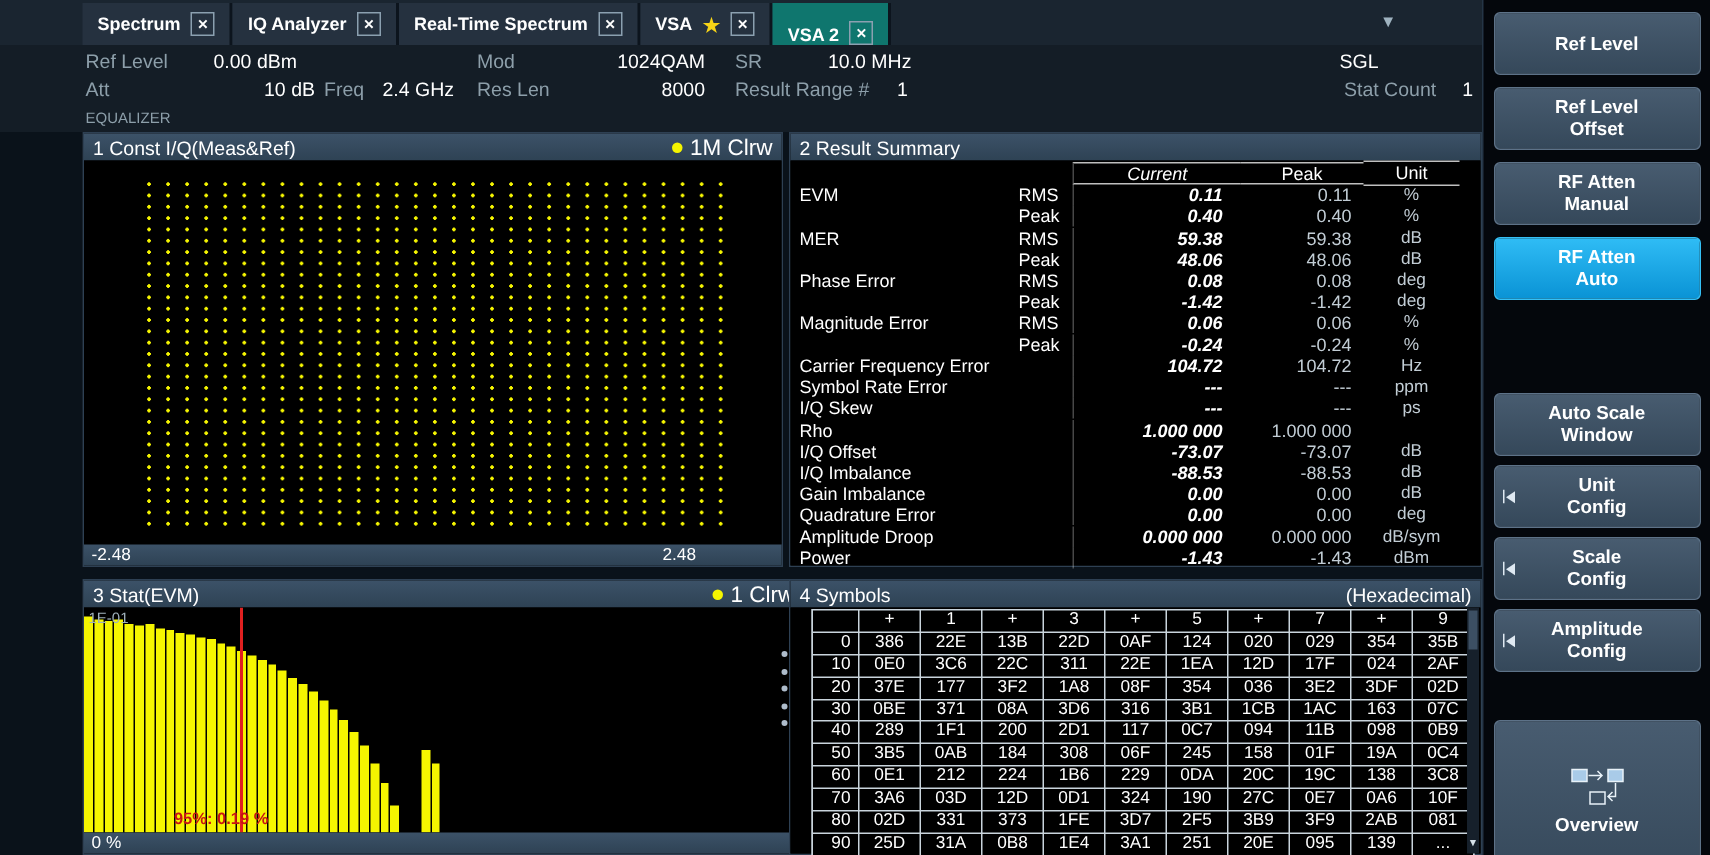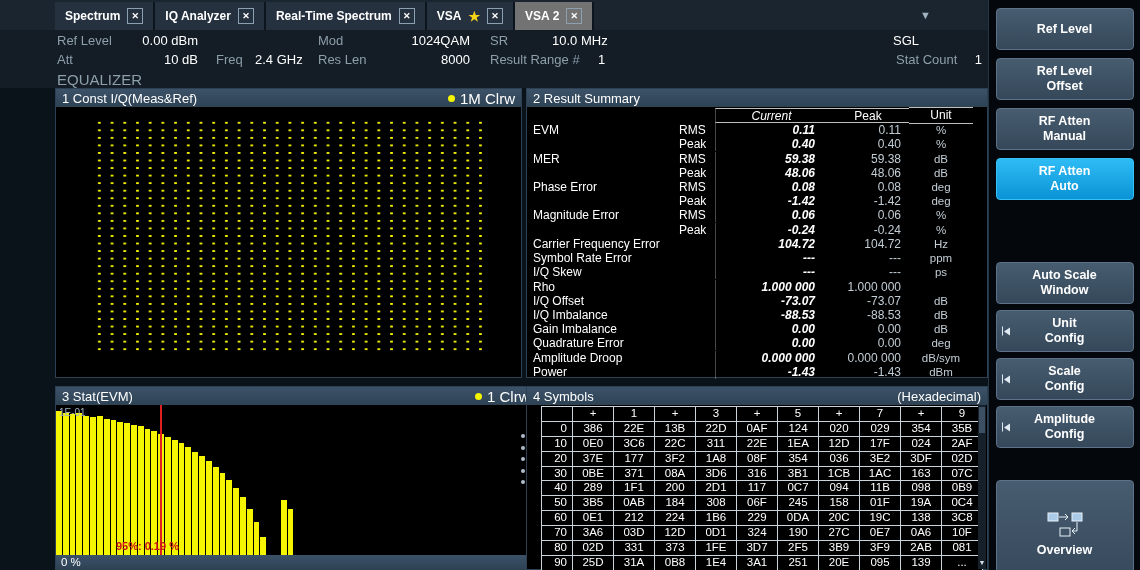--- a/index.html
+++ b/index.html
@@ -4,36 +4,36 @@
 <style>
   html,body{margin:0;padding:0;background:#000;}
   #app{position:relative;width:1140px;height:570px;background:#0a121a;overflow:hidden;
        font-family:"Liberation Sans",sans-serif;color:#fff;-webkit-user-select:none;}
 
   
   .tabbar{position:absolute;left:0;top:0;width:988px;height:30px;background:#1a2530;}
   #tabs{position:absolute;left:55px;bottom:0;display:flex;}
   .tab{height:28px;display:flex;align-items:center;gap:7px;padding:0 10px;background:#25313f;
        border-right:2px solid #0c141d;font-size:12px;font-weight:bold;color:#fff;cursor:default;}
-  .tab.active{background:#737373;}
+  .tab.active{background:#0f766e;align-items:flex-end;}
   .closebox{width:14px;height:14px;border:1px solid #8ba0b0;display:flex;align-items:center;
             justify-content:center;font-size:9px;line-height:9px;color:#fff;}
   .star{color:#f7d417;font-size:13px;line-height:13px;}
   .mv-icon{display:inline-grid;grid-template-columns:5px 5px;grid-auto-rows:5px;gap:1px;}
   .mv-cell{background:#e6eef5;}
   .mv-cell.b{background:#56a9e2;}
   .tab-overflow{position:absolute;left:920px;top:9px;color:#9fb3c0;font-size:11px;cursor:default;}
 
   
   .settings{position:absolute;left:0;top:30px;width:988px;height:58px;background:#141d26;}
   .s{position:absolute;font-size:13px;line-height:16px;white-space:nowrap;}
   .lbl{color:#8d9faa;}
   .val{color:#fff;}
   .box-r{text-align:right;display:inline-block;}
-  .sm{font-size:15px;}
+  .sm{font-size:10px;}
 
   
   .window{position:absolute;background:#000;border:1px solid #2e4053;box-sizing:border-box;}
   .win-header{position:absolute;left:0;right:0;top:0;height:18px;background:linear-gradient(#3c5268,#2e4254);
               display:flex;justify-content:space-between;align-items:center;padding:5px 6px;
               font-size:13px;box-sizing:border-box;}
   .win-footer{position:absolute;left:0;right:0;bottom:0;height:14px;background:linear-gradient(#3c5268,#2e4254);
               display:flex;justify-content:space-between;align-items:center;padding:0 5px;
               font-size:11.5px;box-sizing:border-box;}
   .legend{display:flex;align-items:center;gap:5px;font-size:15px;}
@@ -145,21 +145,21 @@
   <div class="settings">
     <span class="s lbl" style="left:57px;top:3px">Ref Level</span>
     <span class="s val box-r" style="left:128px;top:3px;width:70px">0.00 dBm</span>
     <span class="s lbl" style="left:318px;top:3px">Mod</span>
     <span class="s val box-r" style="left:395px;top:3px;width:75px">1024QAM</span>
     <span class="s lbl" style="left:490px;top:3px">SR</span>
     <span class="s val" style="left:552px;top:3px">10.0 MHz</span>
     <span class="s val" style="left:893px;top:3px">SGL</span>
 
     <span class="s lbl" style="left:57px;top:22px">Att</span>
-    <span class="s val box-r" style="left:128px;top:22px;width:70px">10 dB</span>
+    <span class="s val box-r" style="left:140px;top:22px;width:70px">10 dB</span>
     <span class="s lbl" style="left:216px;top:22px">Freq</span>
     <span class="s val" style="left:255px;top:22px">2.4 GHz</span>
     <span class="s lbl" style="left:318px;top:22px">Res Len</span>
     <span class="s val box-r" style="left:395px;top:22px;width:75px">8000</span>
     <span class="s lbl" style="left:490px;top:22px">Result Range #</span>
     <span class="s val" style="left:598px;top:22px">1</span>
     <span class="s lbl" style="left:896px;top:22px">Stat Count</span>
     <span class="s val box-r" style="left:940px;top:22px;width:42px">1</span>
 
     <span class="s lbl sm" style="left:57px;top:42px">EQUALIZER</span>
@@ -168,20 +168,24 @@
   <div class="window w1">
     <div class="win-header">
       <span>1 Const I/Q(Meas&amp;Ref)</span>
       <span class="legend">
         <span class="dot y"></span>
         <span>1M Clrw</span>
       </span>
     </div>
     <div class="win-body">
       <div class="const-grid" style="background-image: radial-gradient(circle, rgb(245, 245, 0) 0px, rgb(245, 245, 0) 1.05px, transparent 1.35px); background-size: 12.71px 7.55px; background-position: 1px 1px;"></div>
+    </div>
+    <div class="win-footer">
+      <span>-2.48</span>
+      <span style="margin-right:52px">2.48</span>
     </div>
   </div>
 
   <div class="window w2">
     <div class="win-header">
       <span>2 Result Summary</span>
     </div>
     <div class="win-body">
       <div class="rs-row rs-head">
         <span class="c-spacer"></span>

